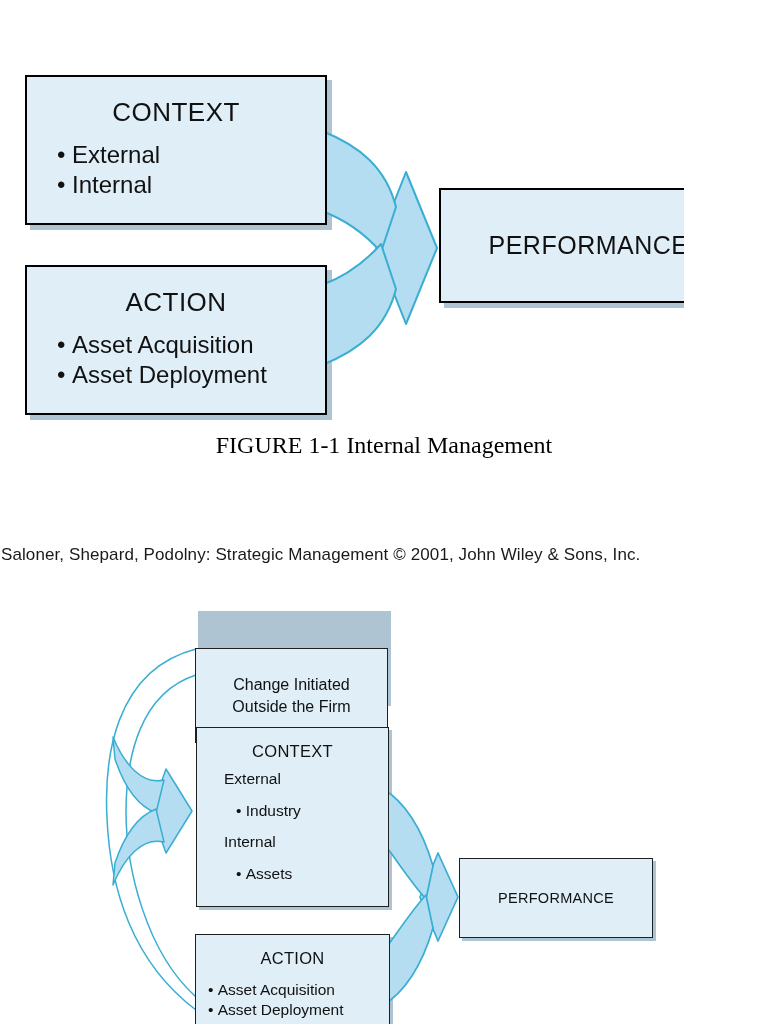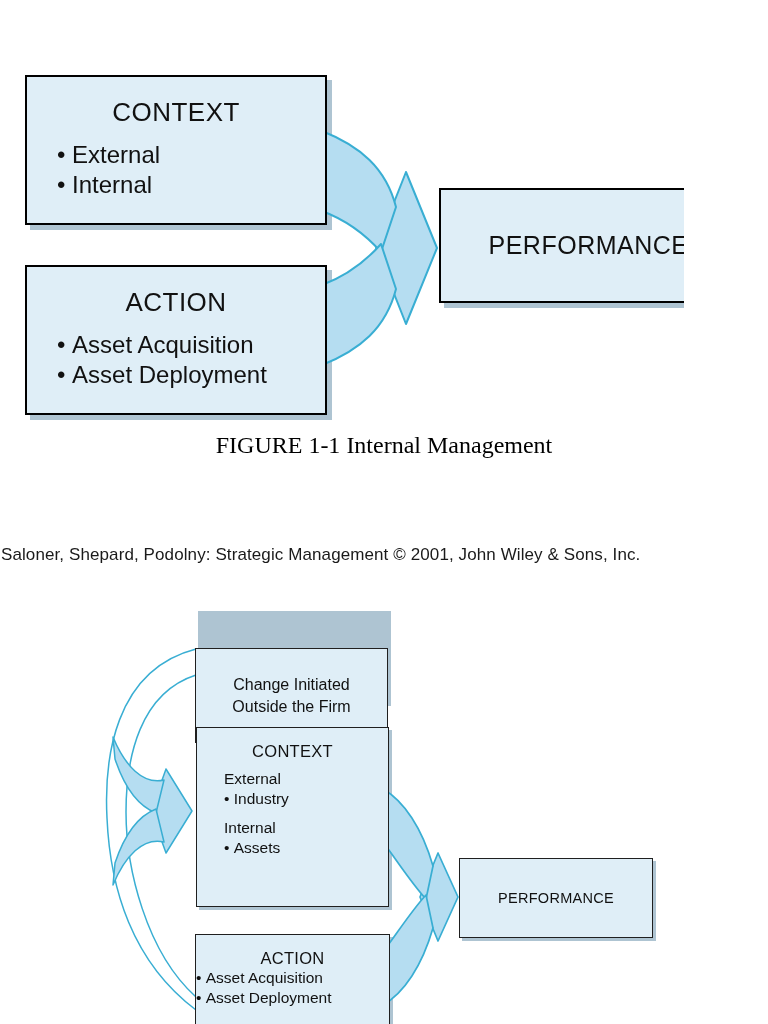--- a/index.html
+++ b/index.html
@@ -34,21 +34,21 @@
   
   .f1-title{margin-top:20px;text-align:center;font-size:26px;letter-spacing:.5px;}
   .f1-list{margin:12px 0 0 0;padding:0 0 0 30px;list-style:none;font-size:24px;line-height:30px;}
   .f1-list li::before{content:"\2022\00a0";}
   .f1-perf{font-size:25px;letter-spacing:.5px;}
   
   .f2-change{font-size:16px;line-height:22px;}
   .f2-title{margin-top:14px;text-align:center;font-size:16.5px;letter-spacing:.3px;}
   .f2-body{margin:8px 0 0 0;padding:0 0 0 27px;font-size:15.5px;line-height:19.5px;}
   .f2-heading{margin-top:10px;}
-  .f2-list{margin:0;padding:0;list-style:none;}
+  .f2-list{margin:12px;padding:0;list-style:none;}
   .f2-list li::before{content:"\2022\00a0";}
   .f2-perf{font-size:14.5px;letter-spacing:.3px;}
   
   .caption{
     position:absolute;left:0;top:432px;width:768px;text-align:center;z-index:3;
     font-family:"Liberation Serif",serif;font-size:24px;color:#000;
   }
   .caption .cap-bold{font-weight:normal;}
   .attribution{
     position:absolute;left:1px;top:545px;z-index:3;

